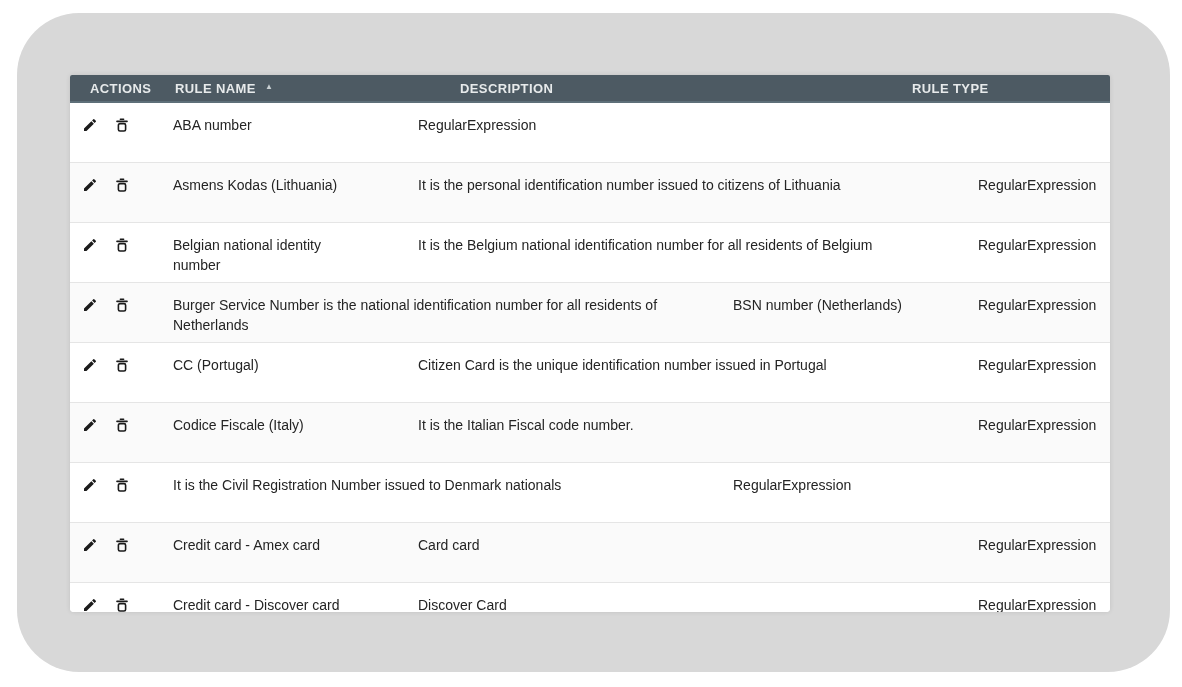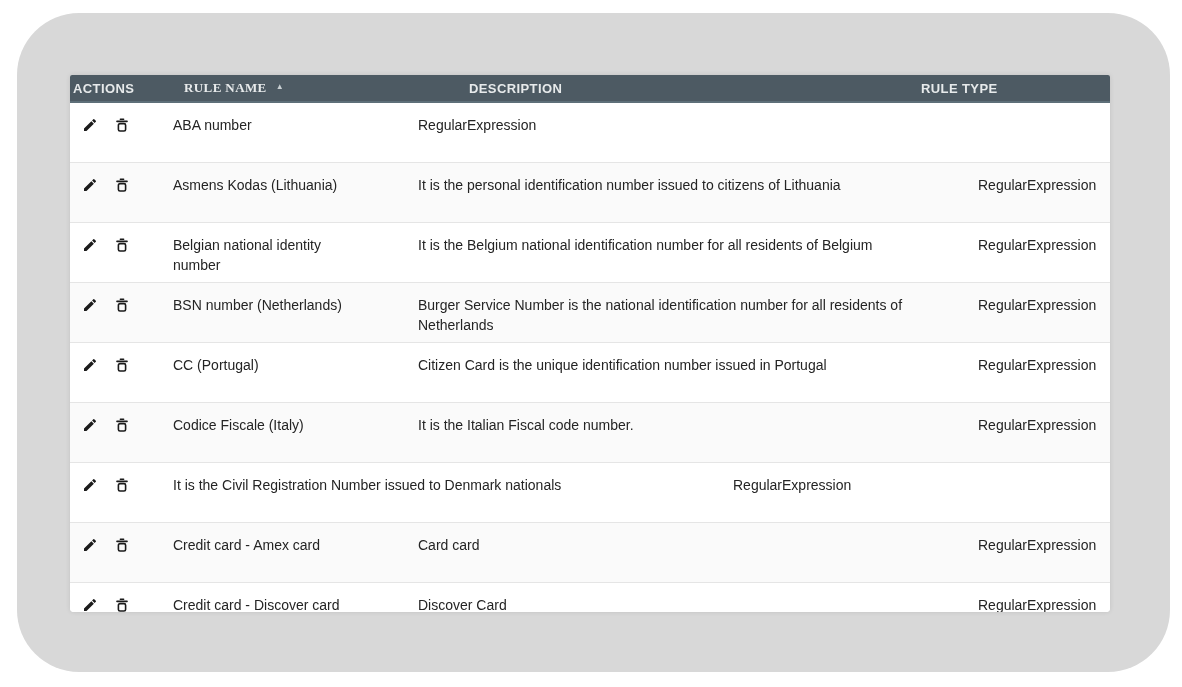--- a/index.html
+++ b/index.html
@@ -36,22 +36,22 @@
     align-items: center;
     height: 26px;
     background: #4d5a63;
     border-bottom: 2px solid #5e6f79;
     color: #e7eaeb;
     font-size: 13px;
     font-weight: bold;
     letter-spacing: 0.4px;
   }
   .th { box-sizing: border-box; white-space: nowrap; overflow: hidden; }
-  .th-actions   { width: 114px; padding-left: 3px; }
-  .th-rule-name { width: 285px; display: flex; align-items: center; cursor: pointer; font-family: Liberation Serif, serif; }
+  .th-actions   { width: 105px; padding-left: 20px; }
+  .th-rule-name { width: 285px; display: flex; align-items: center; cursor: pointer; }
   .th-desc      { width: 452px; }
   .th-type      { width: 109px; }
   .sort-arrow {
     font-size: 8px;
     color: #c9d0d3;
     margin-left: 9px;
     line-height: 1;
     transform: translateY(-1px);
   }
   .tbody .row {
@@ -194,23 +194,23 @@
       <button class="icon-btn" title="">
         <span>
           <svg width="16" height="16" viewBox="0 0 24 24" fill="none" stroke="#1b1b1b">
             <path d="M9.5 3.5h5" stroke-width="2.2" stroke-linecap="round"></path>
             <path d="M4.5 6.6h15" stroke-width="2.4" stroke-linecap="round"></path>
             <rect x="6.6" y="10" width="10.8" height="11" rx="2.4" stroke-width="2.4"></rect>
           </svg>
         </span>
       </button>
     </div>
-    <div class="cell cell-rule-name">BSN number (Netherlands)</div>
     <div class="cell cell-desc">Burger Service Number is the national identification number for all residents of
 Netherlands</div>
+    <div class="cell cell-rule-name">BSN number (Netherlands)</div>
     <div class="cell cell-type">RegularExpression</div>
   </div>
 
   <div class="row">
     <div class="cell cell-actions">
       <button class="icon-btn" title="">
         <span>
           <svg width="16" height="16" viewBox="0 0 24 24" fill="#1b1b1b">
             <path d="M3 17.25V21h3.75L17.81 9.94l-3.75-3.75L3 17.25zM20.71 7.04a1 1 0 0 0 0-1.41l-2.34-2.34a1 1 0 0 0-1.41 0l-1.83 1.83 3.75 3.75 1.83-1.83z"></path>
           </svg>

